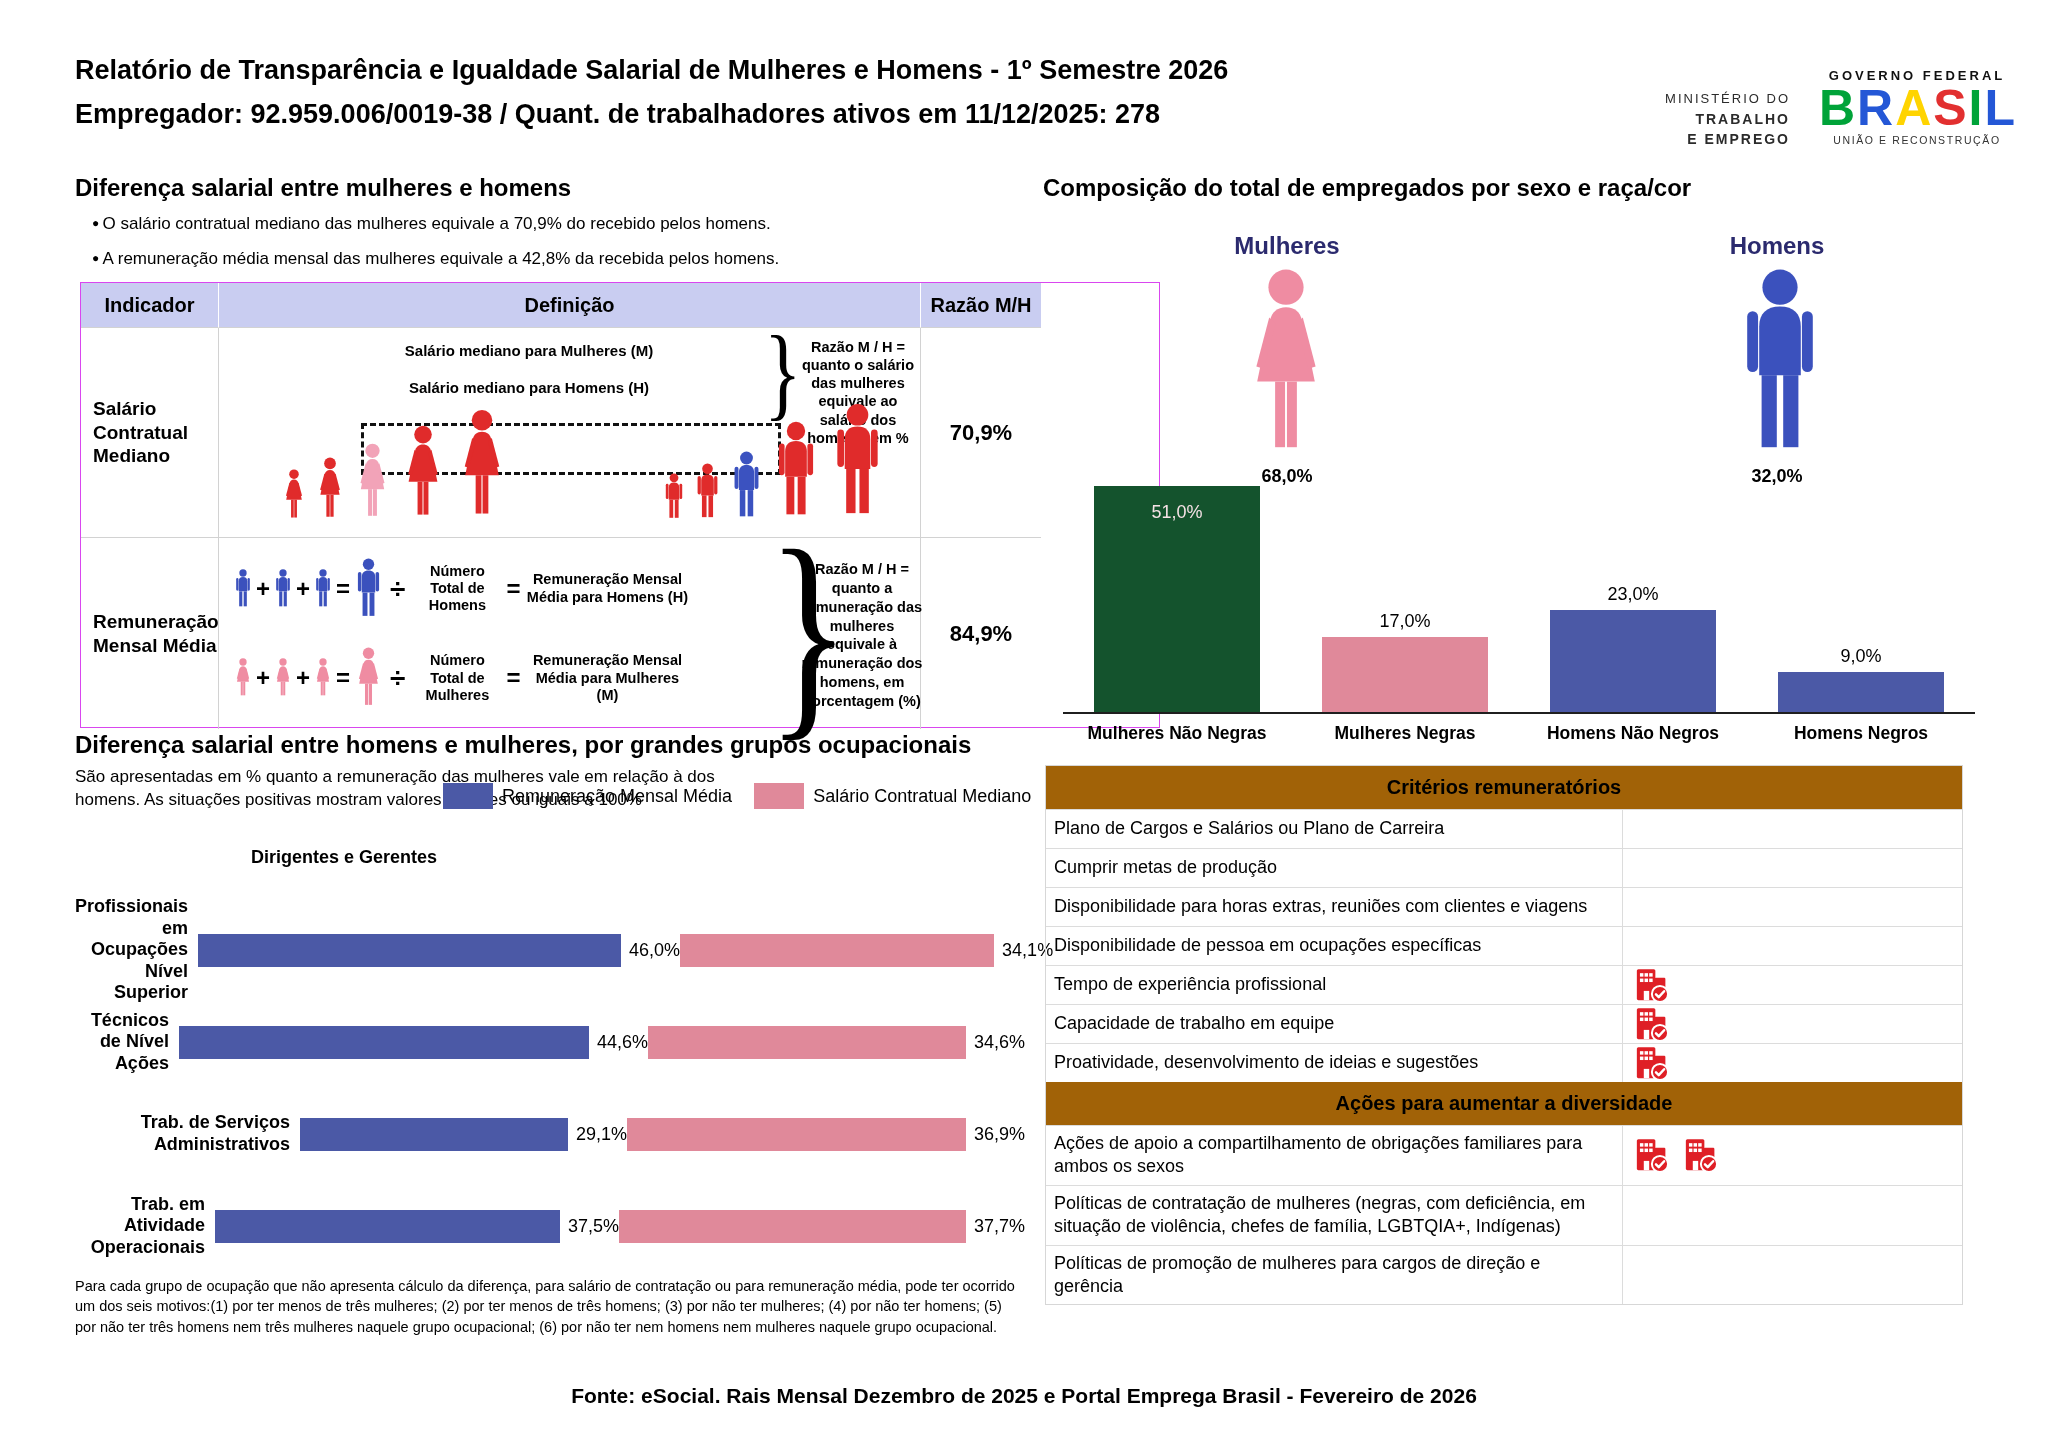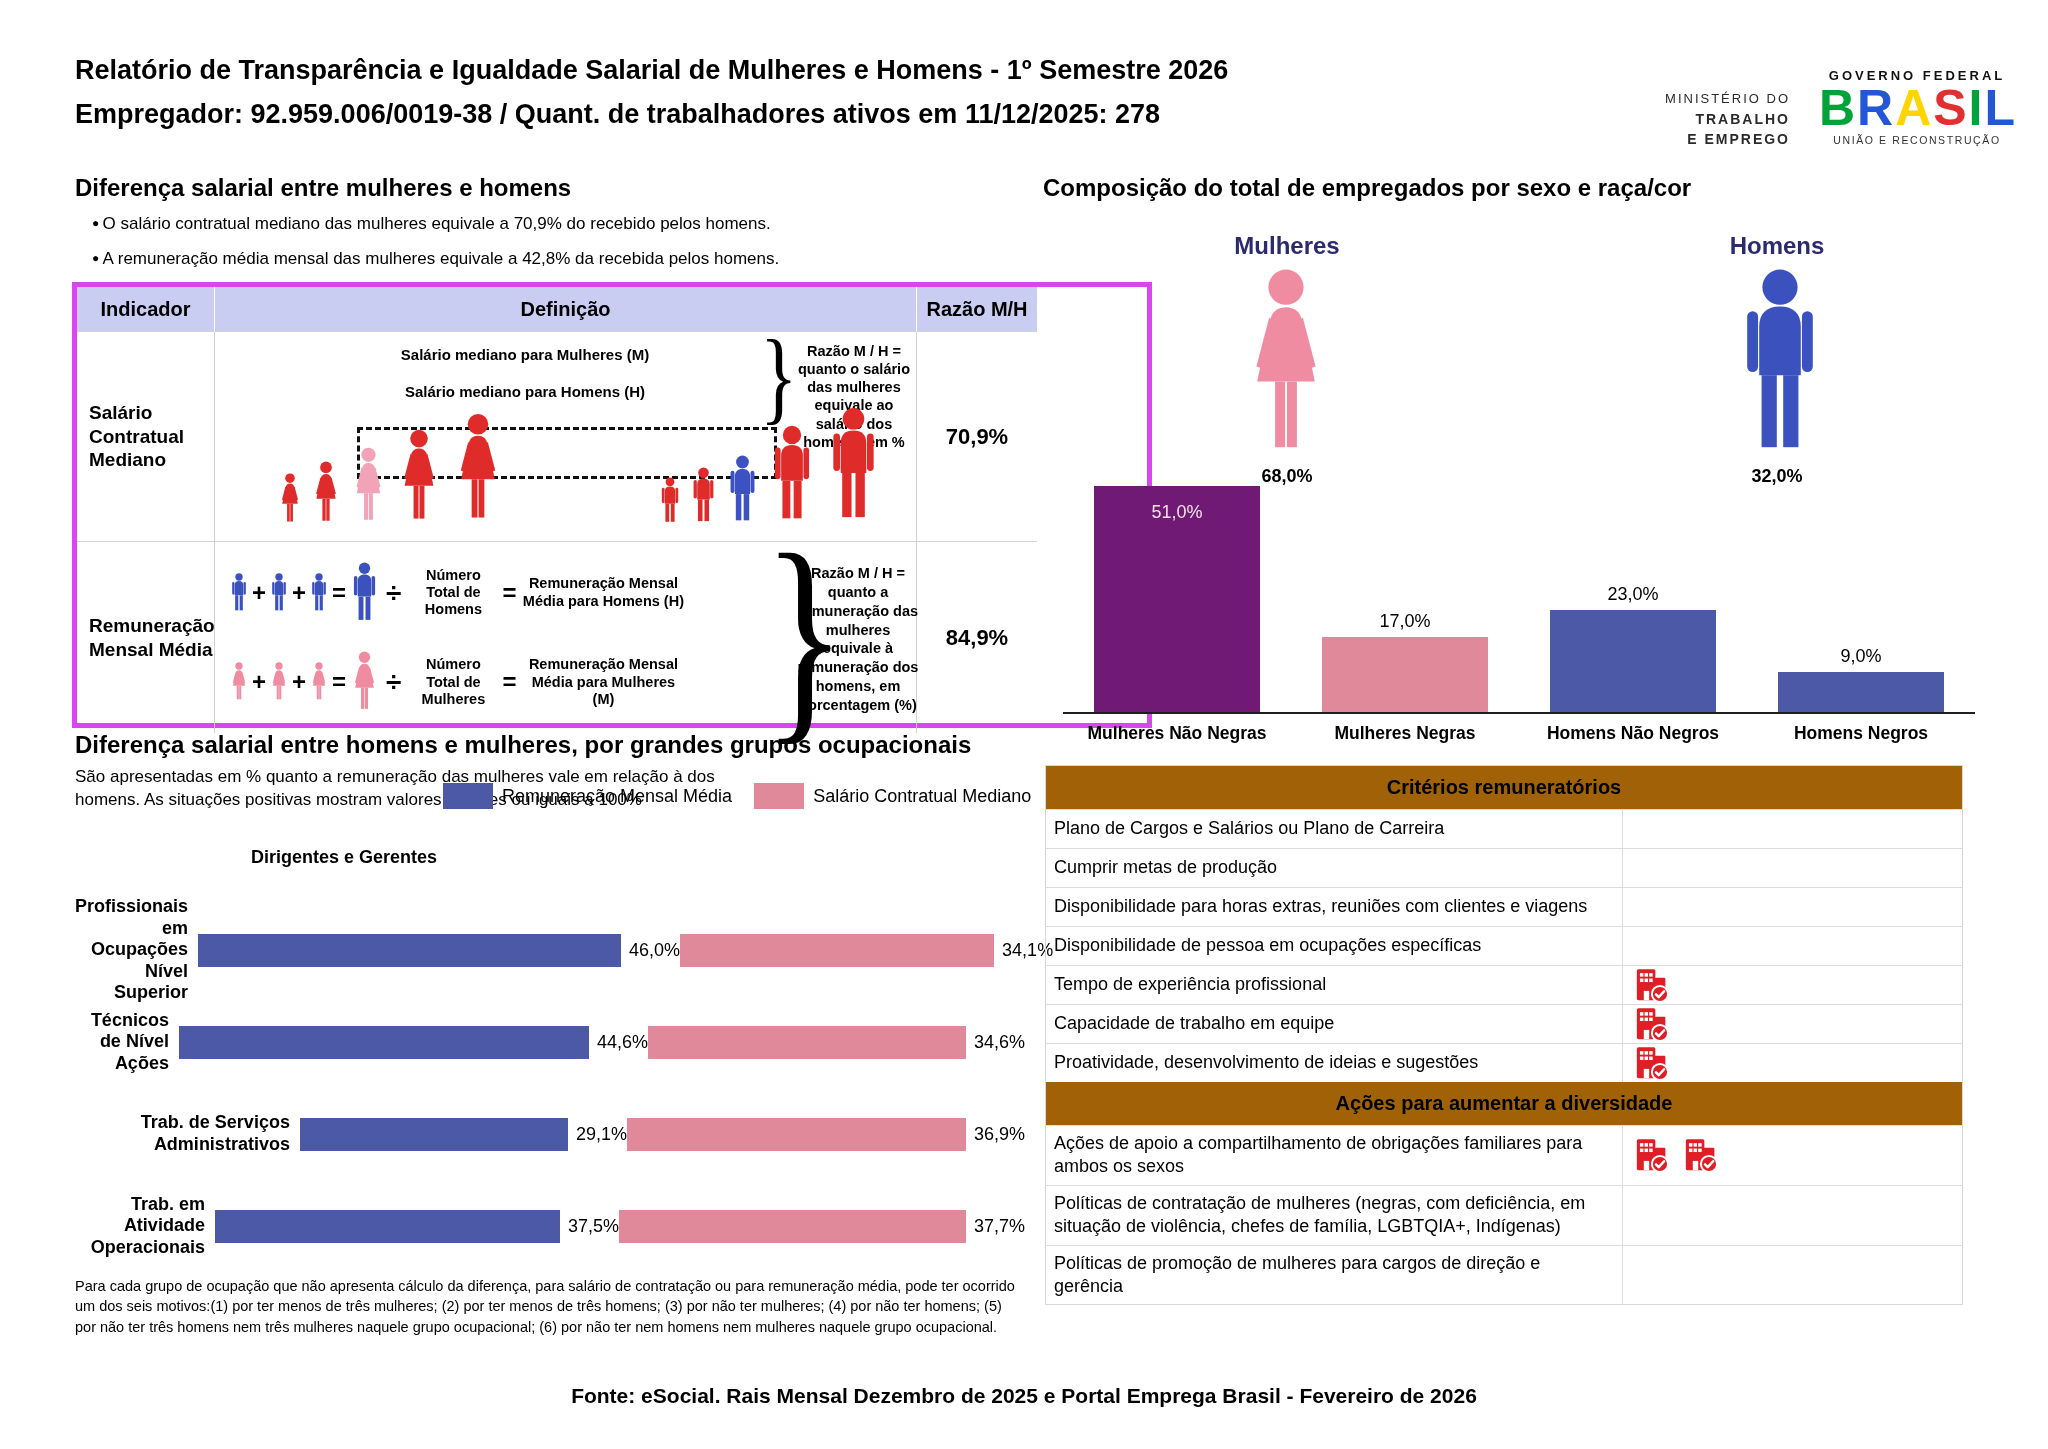--- a/index.html
+++ b/index.html
@@ -26,23 +26,23 @@
   #sec2-title{left:1043px;top:174px;}
   #sec3-title{left:75px;top:731px;}
   #sec4-title{left:1043px;top:731px;}
 
   
   #bullets{position:absolute;left:92px;top:214px;margin:0;padding:0;list-style:none;font-size:17px;}
   #bullets li{margin-bottom:15px;}
   #bullets li::before{content:"● ";font-size:12px;vertical-align:2px;}
 
   
-  .gap-table{position:absolute;left:72px;top:282px;width:1080px;height:446px;
+  .gap-table{position:absolute;left:80px;top:282px;width:1080px;height:446px;
              display:grid;grid-template-columns:138px 702px 120px;grid-template-rows:45px 210px 191px;
-             border:5px solid #d946ef;box-sizing:border-box;}
+             border:1px solid #d946ef;box-sizing:border-box;}
   .gcell{border-right:1px solid #d2d2d2;border-bottom:1px solid #d2d2d2;box-sizing:border-box;position:relative;}
   .gcell.last-col{border-right:none;}
   .gcell.last-row{border-bottom:none;}
   .ghead{background:#c9cdf1;display:flex;align-items:center;justify-content:center;
          font-weight:bold;font-size:20px;border-right-color:#fff;}
   .ind-cell{display:flex;align-items:center;padding-left:12px;font-weight:bold;font-size:19px;line-height:1.25;}
   .ratio-cell{display:flex;align-items:center;justify-content:center;font-weight:bold;font-size:22px;}
 
   .r1-texts{position:absolute;left:80px;top:14px;width:460px;text-align:center;font-weight:bold;font-size:15px;}
   .r1-texts .t2{margin-top:20px;}
@@ -287,21 +287,21 @@
       <use href="#fig-woman"></use>
     </svg>
   <svg class="comp-fig c-blue" id="comp-fig-m" style="width:96px;height:192px" viewBox="0 0 60 120">
       <use href="#fig-man"></use>
     </svg>
   <div class="comp-pct" id="comp-pct-f">68,0%</div>
   <div class="comp-pct" id="comp-pct-m">32,0%</div>
   <div class="comp-chart">
     <div id="comp-bars">
         <div class="comp-col">
-          <div class="comp-bar" style="height: 226px; background: #701a75;">
+          <div class="comp-bar" style="height: 226px; background: #14532d;">
             <span class="comp-val inside">51,0%</span>
           </div>
         </div>
         <div class="comp-col">
           <span class="comp-val">17,0%</span>
           <div class="comp-bar" style="height: 75px; background: rgb(224, 137, 154);"></div>
         </div>
         <div class="comp-col">
           <span class="comp-val">23,0%</span>
           <div class="comp-bar" style="height: 102px; background: rgb(75, 89, 166);"></div>

